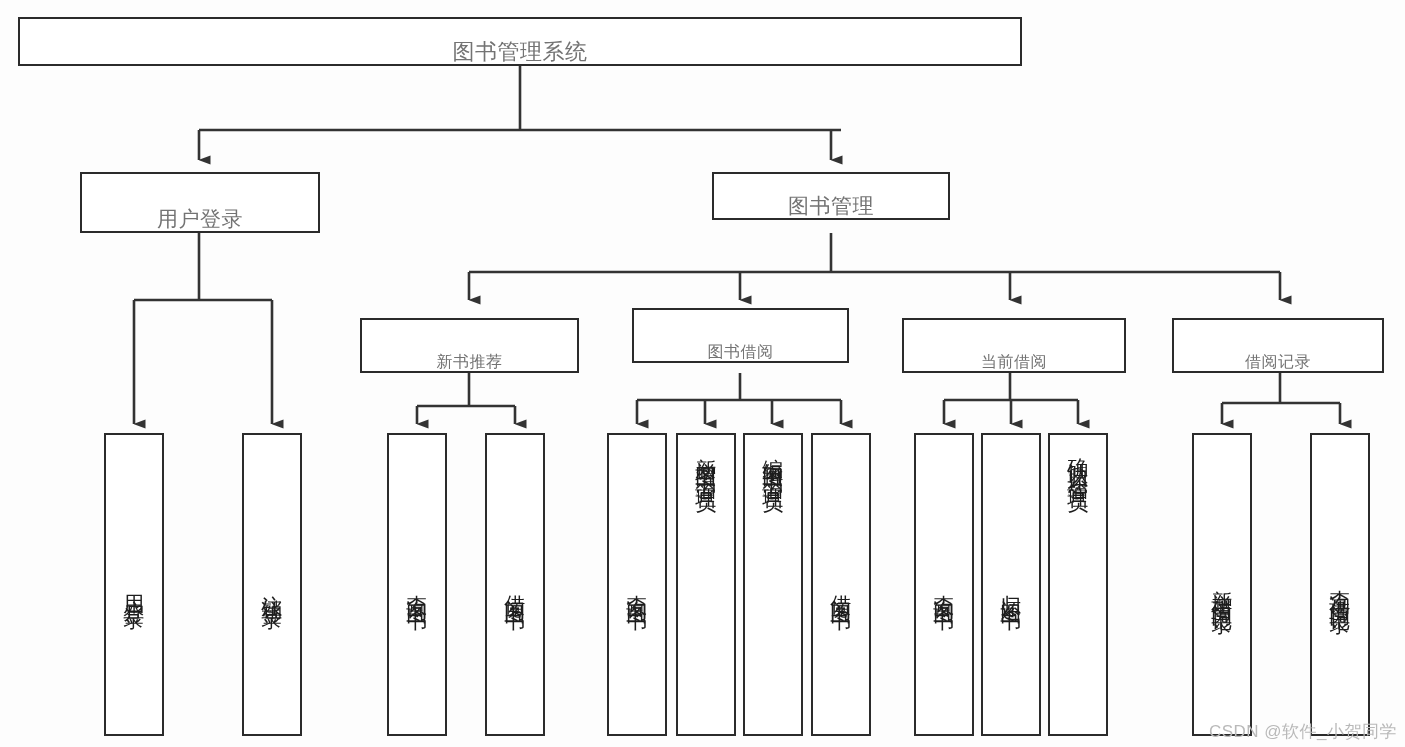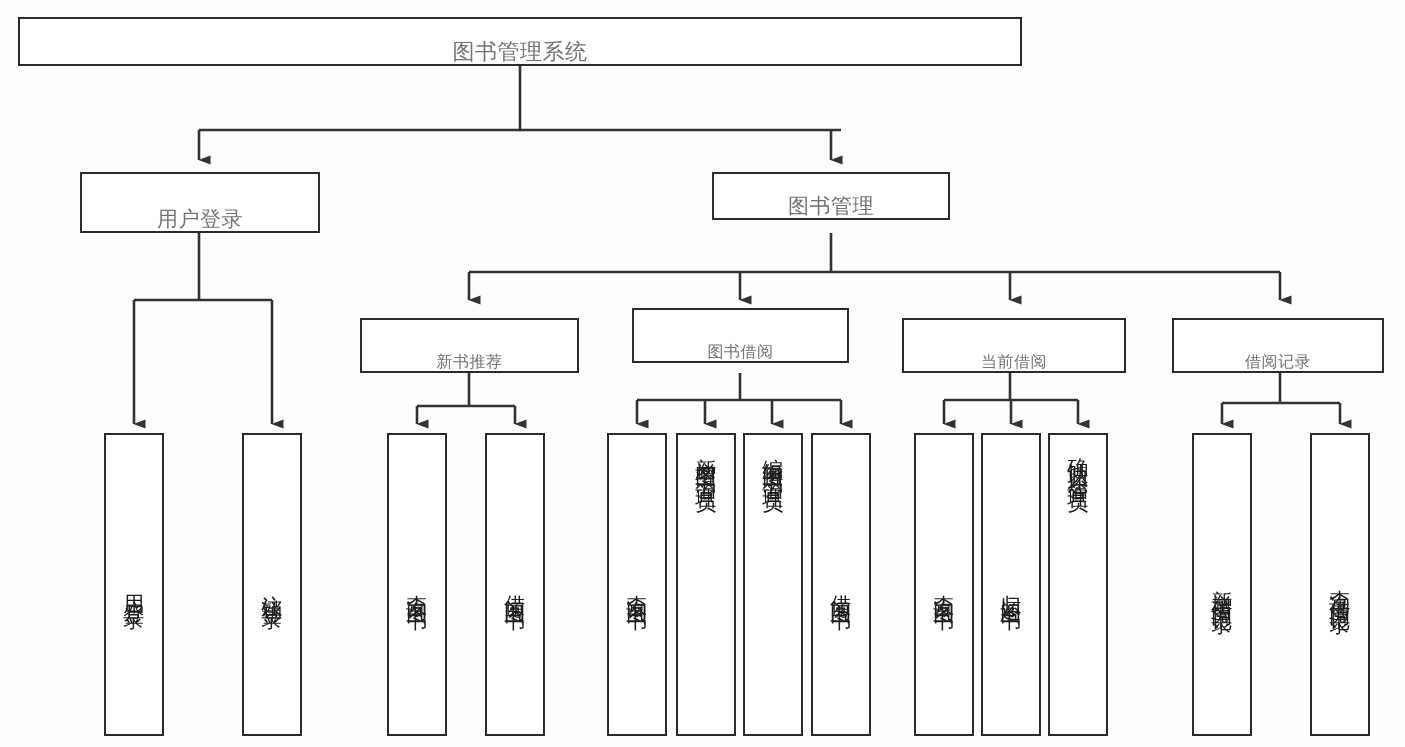--- a/index.html
+++ b/index.html
@@ -203,14 +203,15 @@
   </div>
 
   <div class="leaf center-text" style="left:1192px;top:433px;width:60px;height:303px;">
     <span class="leaf-label">新增借阅记录</span>
   </div>
 
   <div class="leaf center-text" style="left:1310px;top:433px;width:60px;height:303px;">
     <span class="leaf-label">查询借阅记录</span>
   </div>
 
+  <div class="watermark">CSDN @软件_小贺同学</div>
 
 </div>
 
 </body></html>

